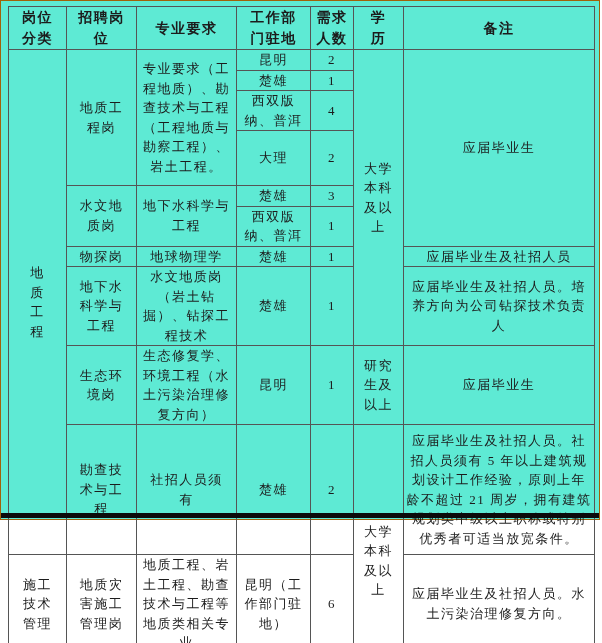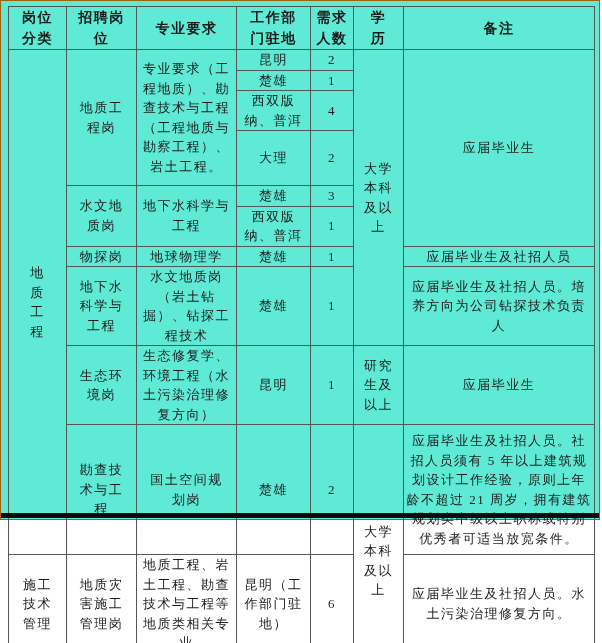--- a/index.html
+++ b/index.html
@@ -114,21 +114,21 @@
       <td><span class="w3">生态环境岗</span></td>
       <td>生态修复学、环境工程（水土污染治理修复方向）</td>
       <td>昆明</td>
       <td>1</td>
       <td><span class="w2">研究生及以上</span></td>
       <td>应届毕业生</td>
     </tr>
 
     <tr style="height:130px">
       <td><span class="w3">勘查技术与工程</span></td>
-      <td><span class="w5">国土空间规划岗</span></td>
+      <td><span class="w5">社招人员须有</span></td>
       <td>楚雄</td>
       <td>2</td>
       <td rowspan="3"><span class="w2">大学本科及以上</span></td>
       <td>应届毕业生及社招人员。社招人员须有 5 年以上建筑规划设计工作经验，原则上年龄不超过 21 周岁，拥有建筑规划类中级以上职称或特别优秀者可适当放宽条件。</td>
     </tr>
 
     <tr style="height:83px">
       <td class="cat"><span class="w2">施工技术管理</span></td>
       <td><span class="w3">地质灾害施工管理岗</span></td>
       <td>地质工程、岩土工程、勘查技术与工程等地质类相关专业</td>

